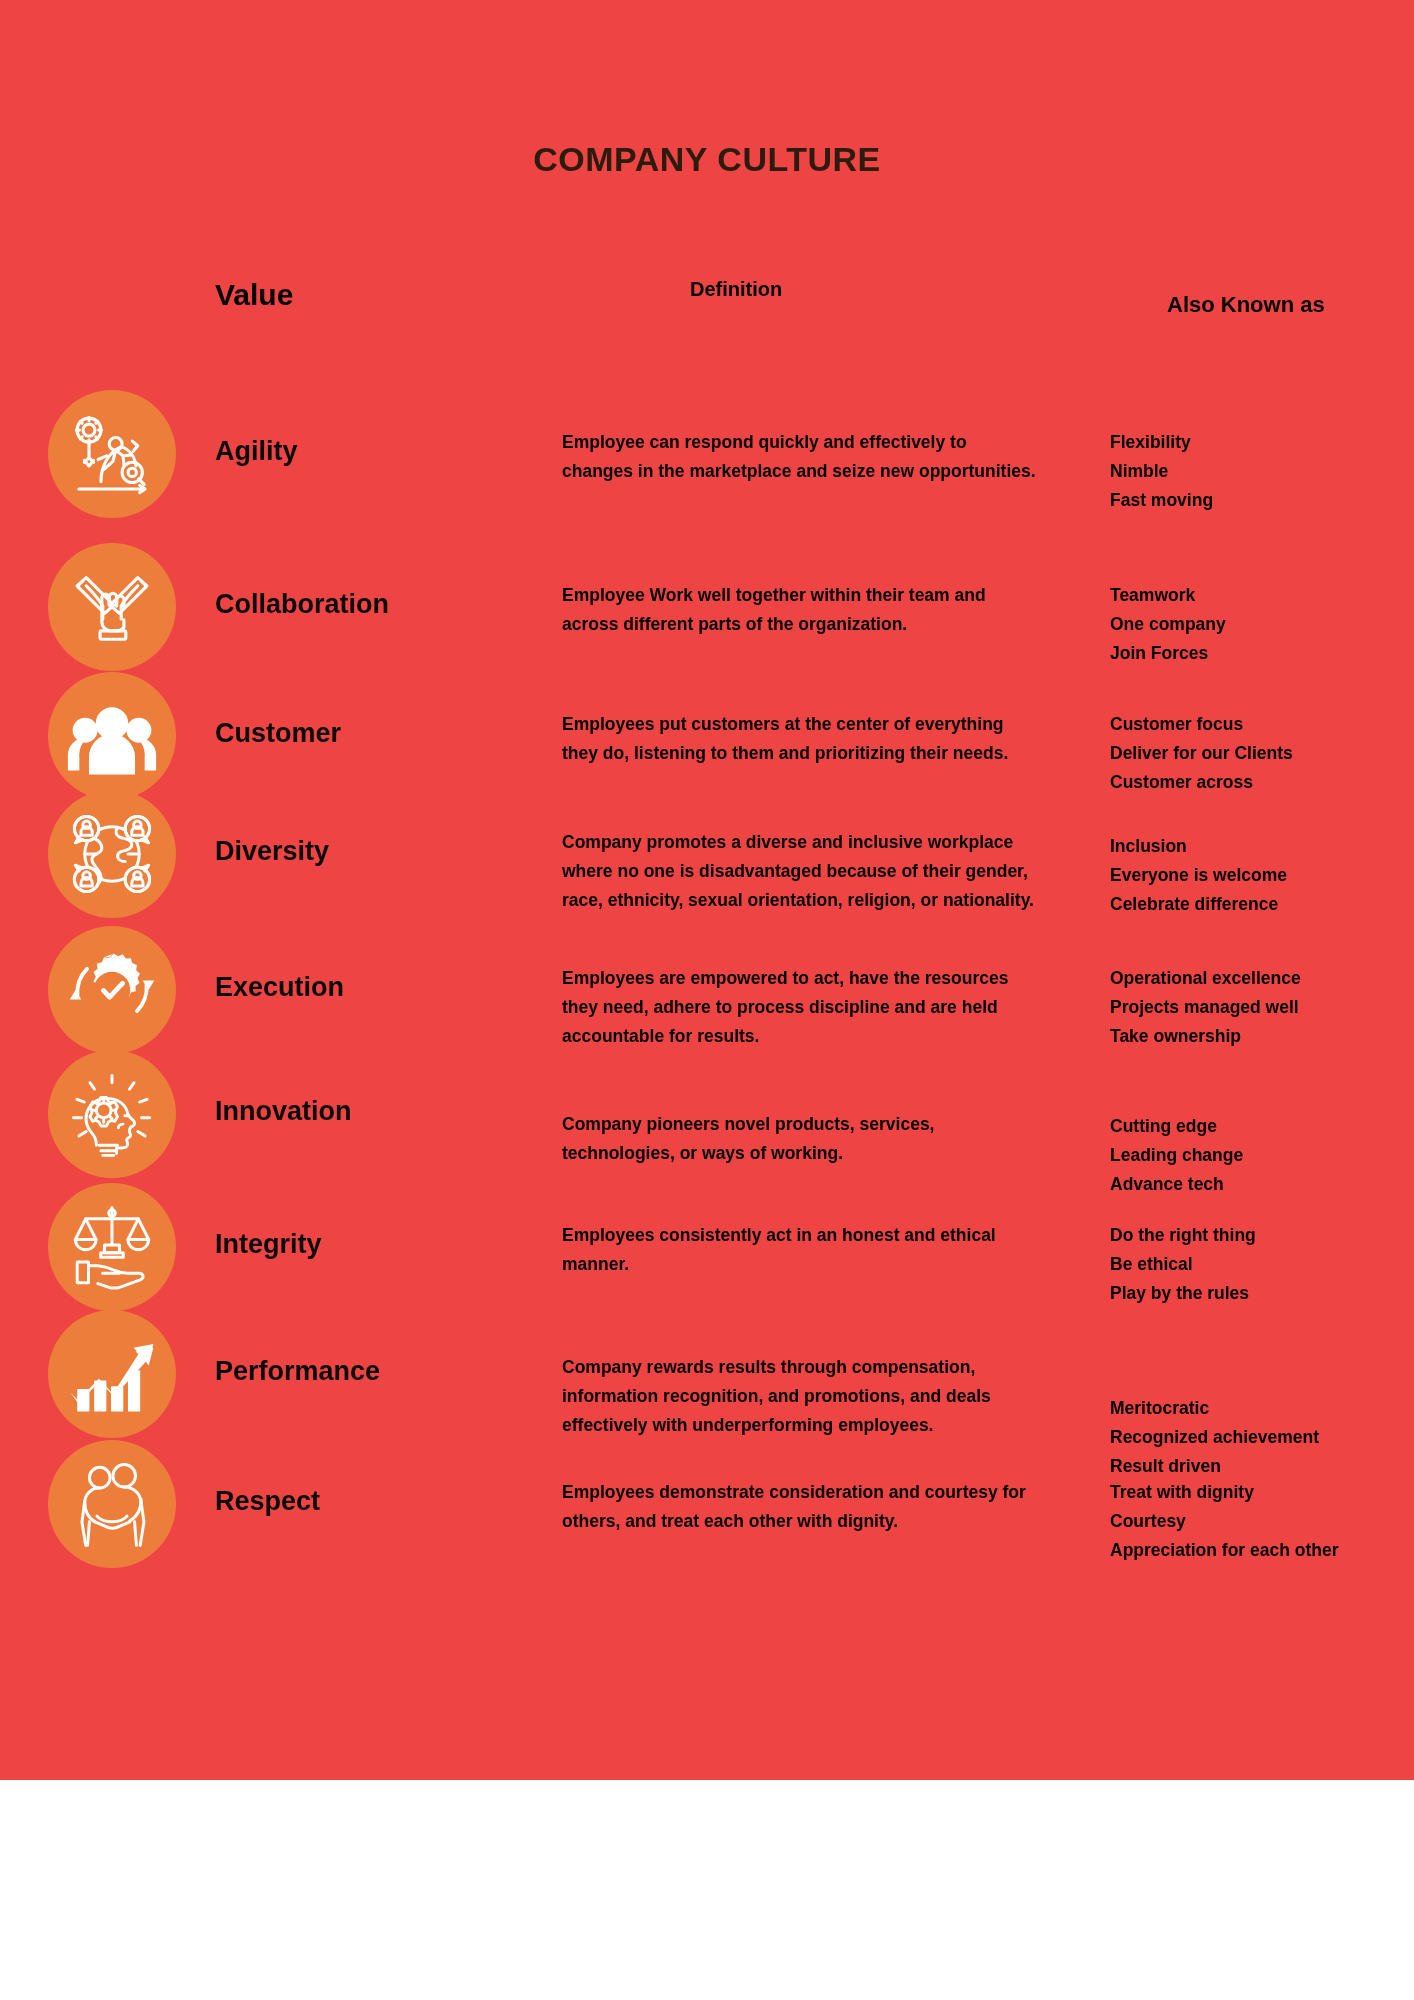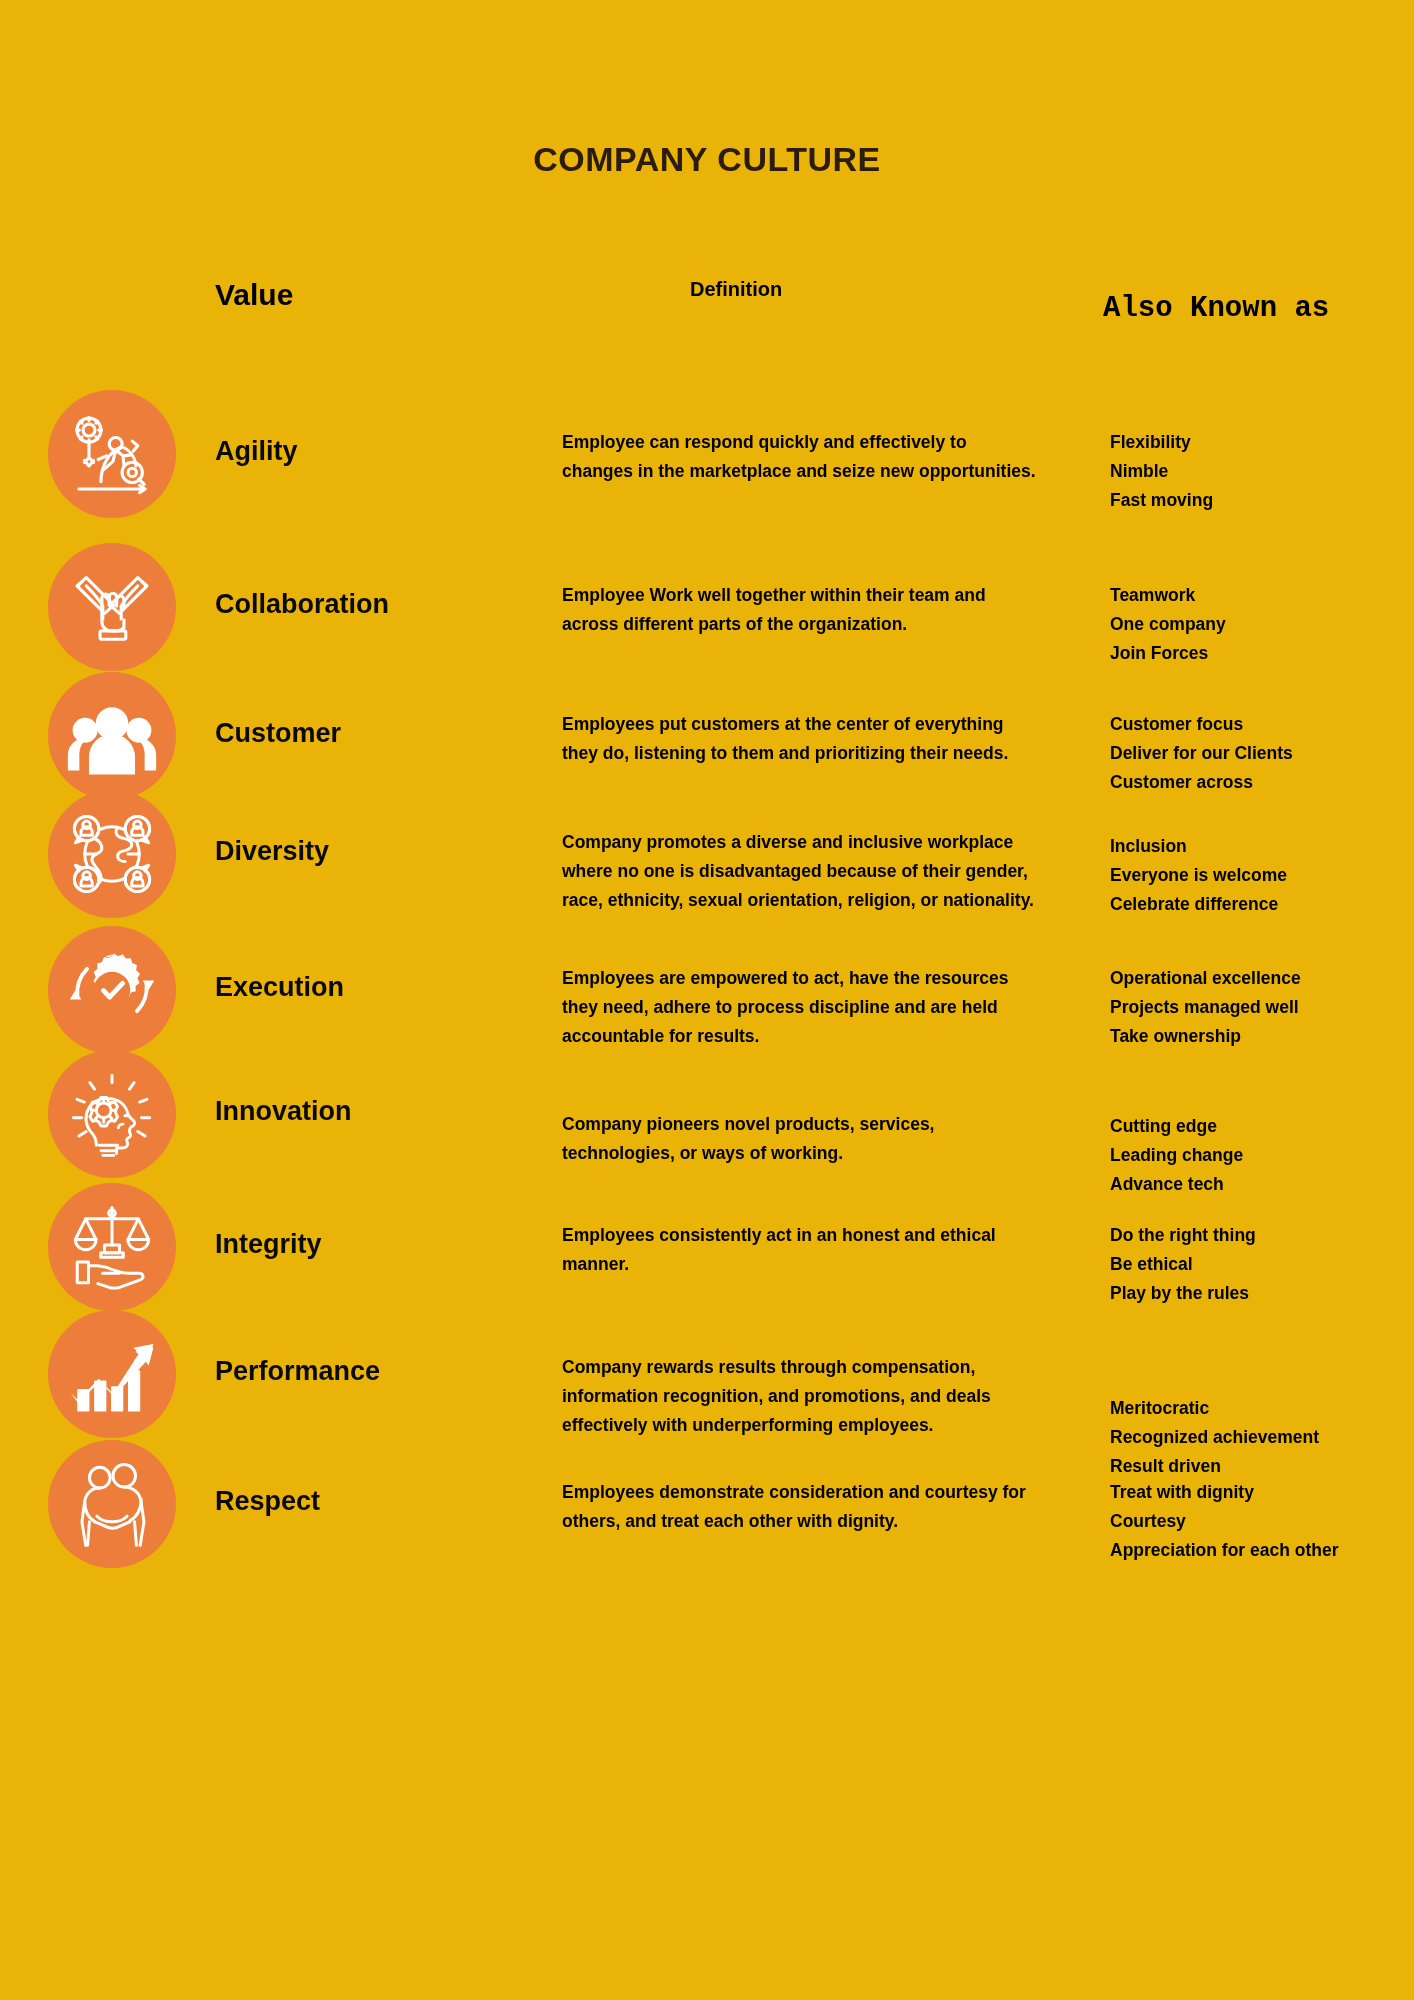--- a/index.html
+++ b/index.html
@@ -10,22 +10,22 @@
   body {
     width: 1414px;
     height: 2000px;
     font-family: "Liberation Sans", sans-serif;
     position: relative;
     overflow: hidden;
   }
   .page {
     position: relative;
     width: 1414px;
-    height: 2000px;
-    background: #eab308;
+    height: 1780px;
+    background: #ef4444;
   }
 
   
   .title {
     position: absolute;
     top: 140px;
     left: 0;
     width: 1414px;
     text-align: center;
     font-size: 34px;
@@ -35,21 +35,21 @@
   }
 
   
   .col-head {
     position: absolute;
     font-weight: bold;
     color: #000000;
   }
   .col-head-value      { top: 278px; left: 215px; font-size: 30px; }
   .col-head-definition { top: 278px; left: 690px; font-size: 20px; }
-  .col-head-aka        { top: 292px; left: 1103px; font-size: 29px; font-family: Liberation Mono, monospace; }
+  .col-head-aka        { top: 292px; left: 1167px; font-size: 22px; }
 
   
   .row {
     position: absolute;
     left: 0;
     width: 1414px;
   }
   .icon-wrap {
     position: absolute;
     left: 48px;

